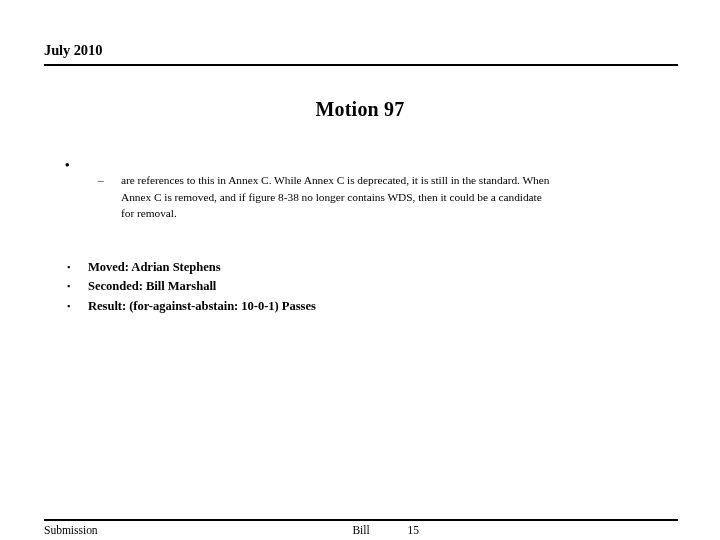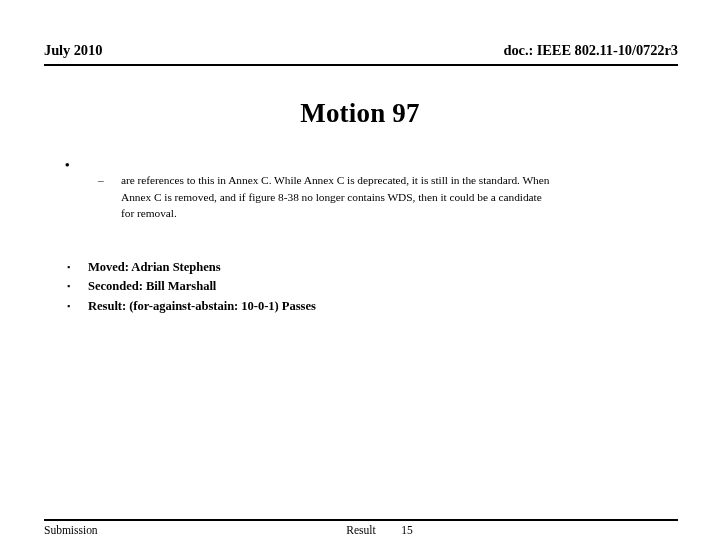--- a/index.html
+++ b/index.html
@@ -58,21 +58,21 @@
     border-top: 2.2px solid #000000;
   }
 
   
   .title {
     position: absolute;
     left: 0;
     top: 82px;
     width: 720px;
     text-align: center;
-    font-size: 27px;
+    font-size: 20px;
     font-weight: bold;
     letter-spacing: 0.2px;
   }
 
   
   .body-area {
     position: absolute;
     left: 44px;
     top: 140px;
     width: 634px;
@@ -205,21 +205,20 @@
   .footer-right .stack .layer.l3 { right: 8px; }
   .footer-right .stack .base { visibility: hidden; }
 </style>
 </head>
 <body>
 
 <div class="slide">
 
   <div class="header">
     <div class="header-left">July 2010</div>
-    <div class="header-right">doc.: IEEE 802.11-10/0722r3</div>
   </div>
   <div class="header-rule"></div>
 
   <div class="title">Motion 97</div>
 
   <div class="body-area">
 
     <div class="bullet-l1">
       <span class="marker">•</span>
     </div>
@@ -251,20 +250,20 @@
     </div>
 
   </div>
 
   <div class="footer-rule"></div>
   <div class="footer">
     <div class="footer-left">Submission</div>
 
     <div class="footer-center">
       <span class="overlay">
-        <span class="under">Result</span>
+        <span class="under">Bill</span>
         <span class="over">15</span>
       </span>
     </div>
 
   </div>
 
 </div>
 
 </body></html>

